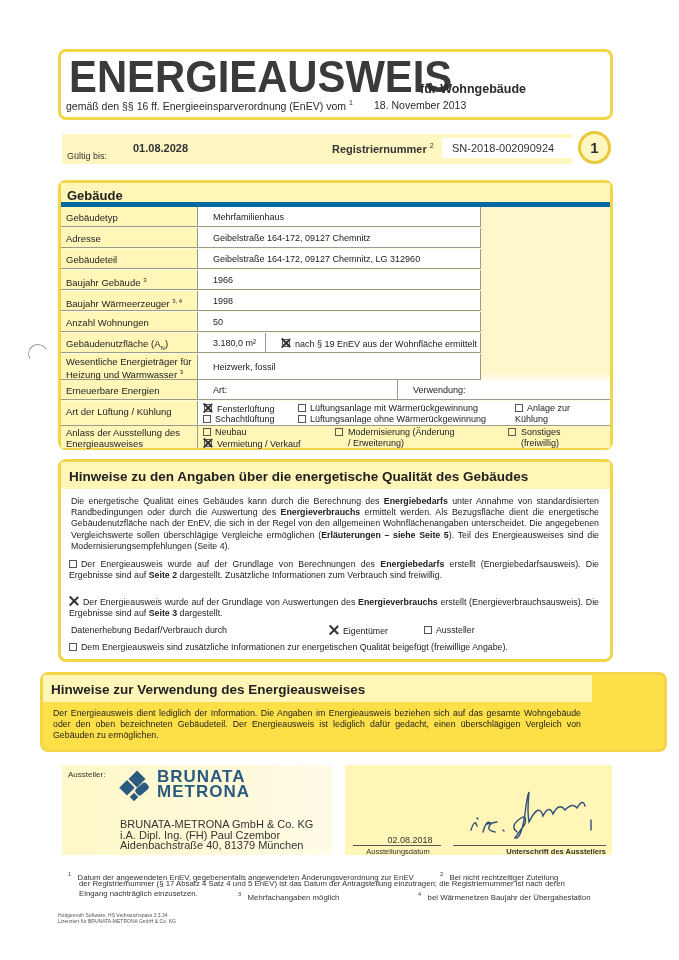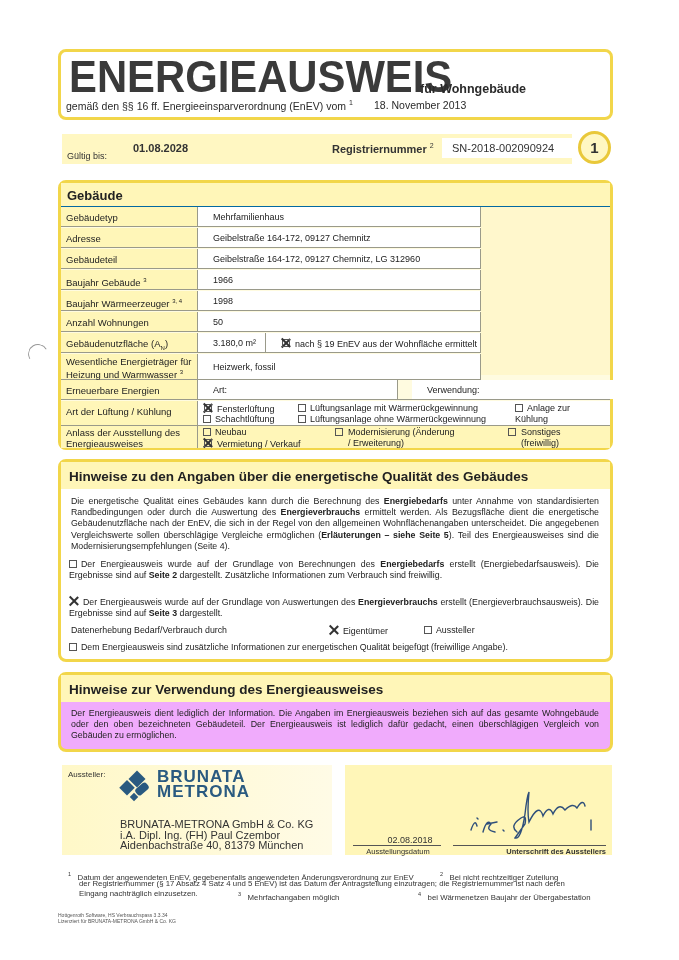--- a/index.html
+++ b/index.html
@@ -20,42 +20,42 @@
   #valid { position: absolute; left: 62px; top: 134px; width: 510px; height: 30px; background: #fff7c2; }
   #valid .lbl { position: absolute; left: 5px; top: 17px; font-size: 9px; color: #333; }
   #valid .val { position: absolute; left: 71px; top: 8px; font-size: 11px; font-weight: bold; color: #333; }
   #valid .reglbl { position: absolute; left: 270px; top: 8px; font-size: 11px; font-weight: bold; color: #333; }
   #valid .reglbl sup { font-size: 7px; font-weight: normal; }
   #valid .regval { position: absolute; left: 380px; top: 4px; width: 130px; height: 20px; background: #fff; font-size: 11px; padding: 4px 0 0 10px; color: #333; }
   #pagebadge { position: absolute; left: 578px; top: 131px; width: 33px; height: 33px; border: 3px solid #e9c83a; border-radius: 50%; background: #fff7c2; text-align: center; font-size: 15px; font-weight: bold; line-height: 27px; color: #333; }
 
   
   #geb { left: 58px; top: 180px; width: 555px; height: 270px; }
-  #geb .secth { position: absolute; left: 0; top: 0; width: 549px; height: 24px; background: #fff6b8; font-size: 13px; font-weight: bold; padding: 5px 0 0 6px; color: #222; border-bottom: 1px solid #0369a1; }
+  #geb .secth { position: absolute; left: 0; top: 0; width: 549px; height: 24px; background: #fff6b8; font-size: 13px; font-weight: bold; padding: 5px 0 0 6px; color: #222; border-bottom: 5px solid #0369a1; }
   .row { position: absolute; left: 0; height: 20px; border-bottom: 1px solid #9a9a8a; }
   .row .k { position: absolute; left: 0; top: 0; width: 137px; height: 100%; font-size: 9.5px; padding: 5px 0 0 5px; background: #fff6b8; border-right: 1px solid #9a9a8a; color: #222; line-height: 11px; }
   .row .k sup { font-size: 6px; }
   .row .v { position: absolute; left: 137px; top: 0; height: 100%; background: #fff; font-size: 9px; padding: 5px 0 0 15px; color: #222; border-right: 1px solid #9a9a8a; line-height: 11px; }
   .photo { position: absolute; left: 420px; top: 24px; width: 129px; height: 168px; background: #fff7cc; }
   .cb { display: inline-block; width: 8px; height: 8px; border: 1px solid #555; margin-right: 4px; vertical-align: -1px; }
   .cbx { display: inline-block; width: 10px; height: 10px; margin-right: 4px; position: relative; vertical-align: -1px; }
   .cbx::before, .cbx::after { content: ""; position: absolute; left: 4px; top: -1px; width: 1.5px; height: 12px; background: #333; }
   .cbx::before { transform: rotate(45deg); }
   .cbx::after { transform: rotate(-45deg); }
   .cbx .box-in { position: absolute; left: 1px; top: 1px; width: 8px; height: 8px; border: 1px solid #555; }
 
   
   #h1 { left: 58px; top: 459px; width: 555px; height: 203px; background: #ffffff; }
   #h1 .secth, #h2 .secth { position: absolute; left: 0; top: 0; width: 549px; height: 27px; background: #fff6b8; font-size: 13.5px; font-weight: bold; padding: 7px 0 0 8px; color: #222; }
   .para { position: absolute; left: 10px; font-size: 8.8px; line-height: 11.2px; color: #222; text-align: justify; width: 528px; }
   .para b { font-weight: bold; }
   .opt { position: absolute; left: 8px; font-size: 8.8px; line-height: 11.2px; color: #222; width: 530px; text-align: justify; }
 
   
-  #h2 { left: 58px; top: 672px; width: 555px; height: 80px; background: #f0abfc; }
+  #h2 { left: 40px; top: 672px; width: 627px; height: 80px; background: #fde047; }
 
   
   #aus { position: absolute; left: 62px; top: 765px; width: 270px; height: 90px; background: linear-gradient(90deg, #fff8c8, #fffbe6); }
   #aus .lbl { position: absolute; left: 6px; top: 5px; font-size: 8px; color: #333; }
   #aus .logo { position: absolute; left: 55px; top: 4px; width: 40px; height: 36px; }
   #aus .brand { position: absolute; left: 95px; top: 4px; font-size: 17px; font-weight: bold; color: #2a5a80; line-height: 15px; letter-spacing: 1px; }
   #aus .addr { position: absolute; left: 58px; top: 54px; font-size: 11px; line-height: 10.5px; color: #333; }
   #sig { position: absolute; left: 345px; top: 765px; width: 267px; height: 90px; background: #fff6b8; }
   #sig .datev { position: absolute; left: 20px; top: 70px; font-size: 9px; color: #333; width: 90px; text-align: center; }
   #sig .dline { position: absolute; left: 8px; top: 80px; width: 88px; border-top: 1px solid #555; }
@@ -122,21 +122,21 @@
     <div class="v" style="width:68px">3.180,0 m²</div>
     <div class="v" style="left:205px;width:215px"><span class="cbx"><span class="box-in"></span></span><span>nach § 19 EnEV aus der Wohnfläche ermittelt</span></div>
   </div>
   <div class="row" style="top:171px;width:420px;height:26px">
     <div class="k" style="padding-top:2px"><span>Wesentliche Energieträger für Heizung und Warmwasser</span> <sup>3</sup></div>
     <div class="v" style="width:283px;padding-top:8px">Heizwerk, fossil</div>
   </div>
   <div class="row" style="top:197px;width:549px">
     <div class="k">Erneuerbare Energien</div>
     <div class="v" style="width:200px">Art:</div>
-    <div class="v" style="left:351px;width:212px;border-right:none">Verwendung:</div>
+    <div class="v" style="left:337px;width:212px;border-right:none">Verwendung:</div>
   </div>
   <div class="row" style="top:243px;width:549px;height:22px;border-bottom:none">
     <div class="k" style="padding-top:1px">Anlass der Ausstellung des Energieausweises</div>
     <div class="v" style="width:412px;border-right:none;background:#fff6b8">
       <div style="position:absolute;left:5px;top:1px"><span class="cb"></span><span>Neubau</span></div>
       <div style="position:absolute;left:5px;top:12px"><span class="cbx"><span class="box-in"></span></span><span>Vermietung / Verkauf</span></div>
       <div style="position:absolute;left:137px;top:1px;width:120px;padding-left:13px"><span class="cb" style="position:absolute;left:0;top:1px"></span><span>Modernisierung (Änderung / Erweiterung)</span></div>
       <div style="position:absolute;left:310px;top:1px;width:70px;padding-left:13px"><span class="cb" style="position:absolute;left:0;top:1px"></span><span>Sonstiges (freiwillig)</span></div>
     </div>
   </div>

